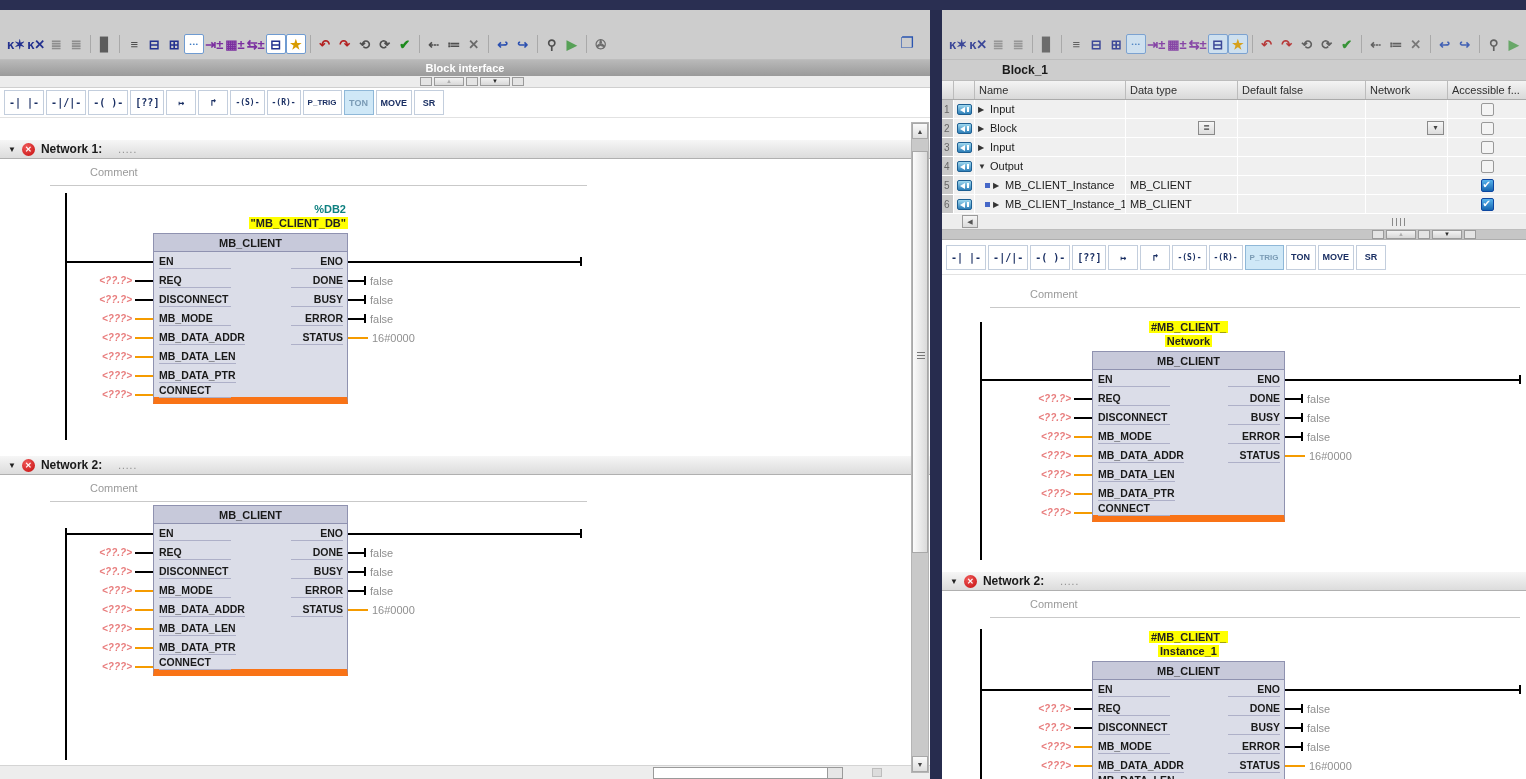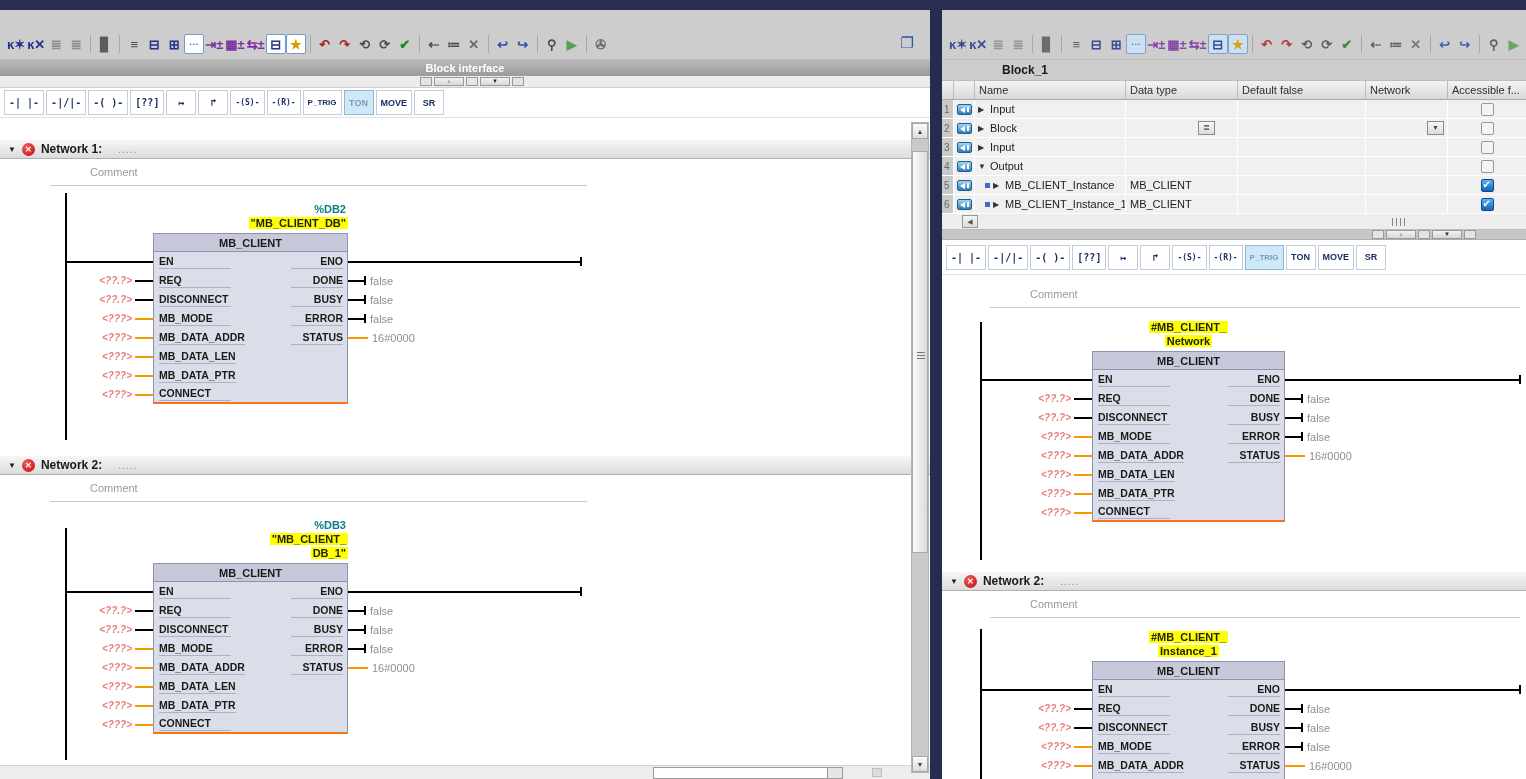--- a/index.html
+++ b/index.html
@@ -92,21 +92,21 @@
   .wr{height:2px;background:#000;}
   .lconn .wr{width:18px;margin-left:3px;display:none;}
   .lconn.bool .wr{display:block;}
   .lconn.num .wr{display:block;background:#f59b00;}
   .lconn.en .wr{display:block;flex:1;margin-left:0;}
   .bxl,.bxr{height:100%;background:#dbdde8;display:flex;align-items:center;}
   .lp .bxl{width:108px;border-left:1px solid #8f92b0;}
   .lp .bxr{width:87px;border-right:1px solid #8f92b0;justify-content:flex-end;}
   .rp .bxl{width:107px;border-left:1px solid #8f92b0;}
   .rp .bxr{width:86px;border-right:1px solid #8f92b0;justify-content:flex-end;}
-  .brow:last-child .bxl,.brow:last-child .bxr{border-bottom:2px solid #f97316;height:19px;}
+  .brow:last-child .bxl,.brow:last-child .bxr{border-bottom:7px solid #f97316;height:19px;}
   .pin{font-weight:bold;font-size:10.5px;margin-left:5px;border-bottom:1px solid #aeb0c8;min-width:72px;padding-bottom:1px;cursor:default;}
   .pinr{font-weight:bold;font-size:10.5px;margin-right:4px;border-bottom:1px solid #aeb0c8;min-width:52px;text-align:right;padding-bottom:1px;cursor:default;}
   .pin:empty,.pinr:empty{display:none;}
   .rconn{display:flex;align-items:center;height:100%;}
   .rconn .wr{display:none;}
   .rconn .tick{width:2px;height:9px;background:#000;display:none;}
   .rconn.eno .wr{display:block;}
   .lp .rconn.eno .wr{width:232px;}
   .rp .rconn.eno .wr{width:234px;}
   .rconn.eno .tick{display:block;}
@@ -484,25 +484,20 @@
       </div>
         <div class="network">
         <div class="net-header">
           <span class="tri">▼</span>
           <span class="err"></span>
           <span class="net-title">Network 2:</span>
           <span class="dots">.....</span>
         </div>
         <div class="comment">Comment</div>
         <div class="rail"></div>
-        <div class="lbl-lines">
-            <span class="lbl-line"><span class=" db">%DB3</span></span>
-            <span class="lbl-line"><span class=" hl">"MB_CLIENT_</span></span>
-            <span class="lbl-line"><span class=" hl">DB_1"</span></span>
-          </div>
         <div class="bhdr">MB_CLIENT</div>
         <div>
             <div class="brow">
             <div class="lconn en">
               <span class="ph"></span>
               <span class="wr"></span>
             </div>
             <div class="bxl">
                 <span class="pin">EN</span>
               </div>

